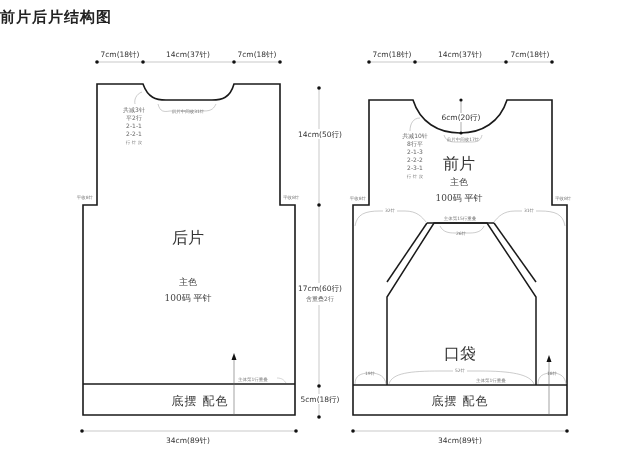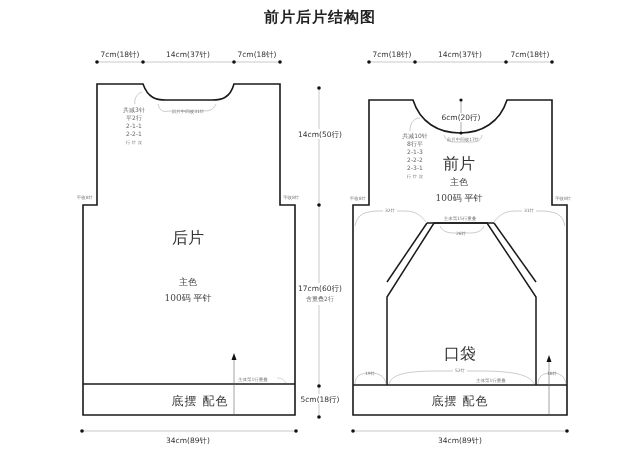--- a/index.html
+++ b/index.html
@@ -1,19 +1,19 @@
 <!DOCTYPE html>
 <html><head>
 <meta charset="utf-8">
 <style>
   html, body { margin: 0; padding: 0; background: #ffffff; }
   body { width: 640px; height: 460px; position: relative; overflow: hidden;
          font-family: "DejaVu Sans", "Liberation Sans", sans-serif; }
   #stage { position: absolute; left: 0; top: 0; width: 640px; height: 460px; }
-  .title { position: absolute; left: 0; top: 8px; width: 640px; text-align: center;
+  .title { position: absolute; left: 0; top: 8px; width: 640px; 
            font-size: 15px; font-weight: bold; color: #222; letter-spacing: 1px; }
   svg text { font-family: "DejaVu Sans", "Liberation Sans", sans-serif; }
   .dim { font-size: 7.5px; fill: #333; }
   .tiny { font-size: 4.5px; fill: #777; }
   .small { font-size: 6px; fill: #666; }
   .big { font-family: "DejaVu Serif", "Liberation Serif", serif; font-size: 16px; fill: #333; }
   .med { font-family: "DejaVu Serif", "Liberation Serif", serif; font-size: 9px; fill: #444; }
   .hem { font-family: "DejaVu Serif", "Liberation Serif", serif; font-size: 12px; fill: #333; letter-spacing: 1px; }
 </style>
 </head>

